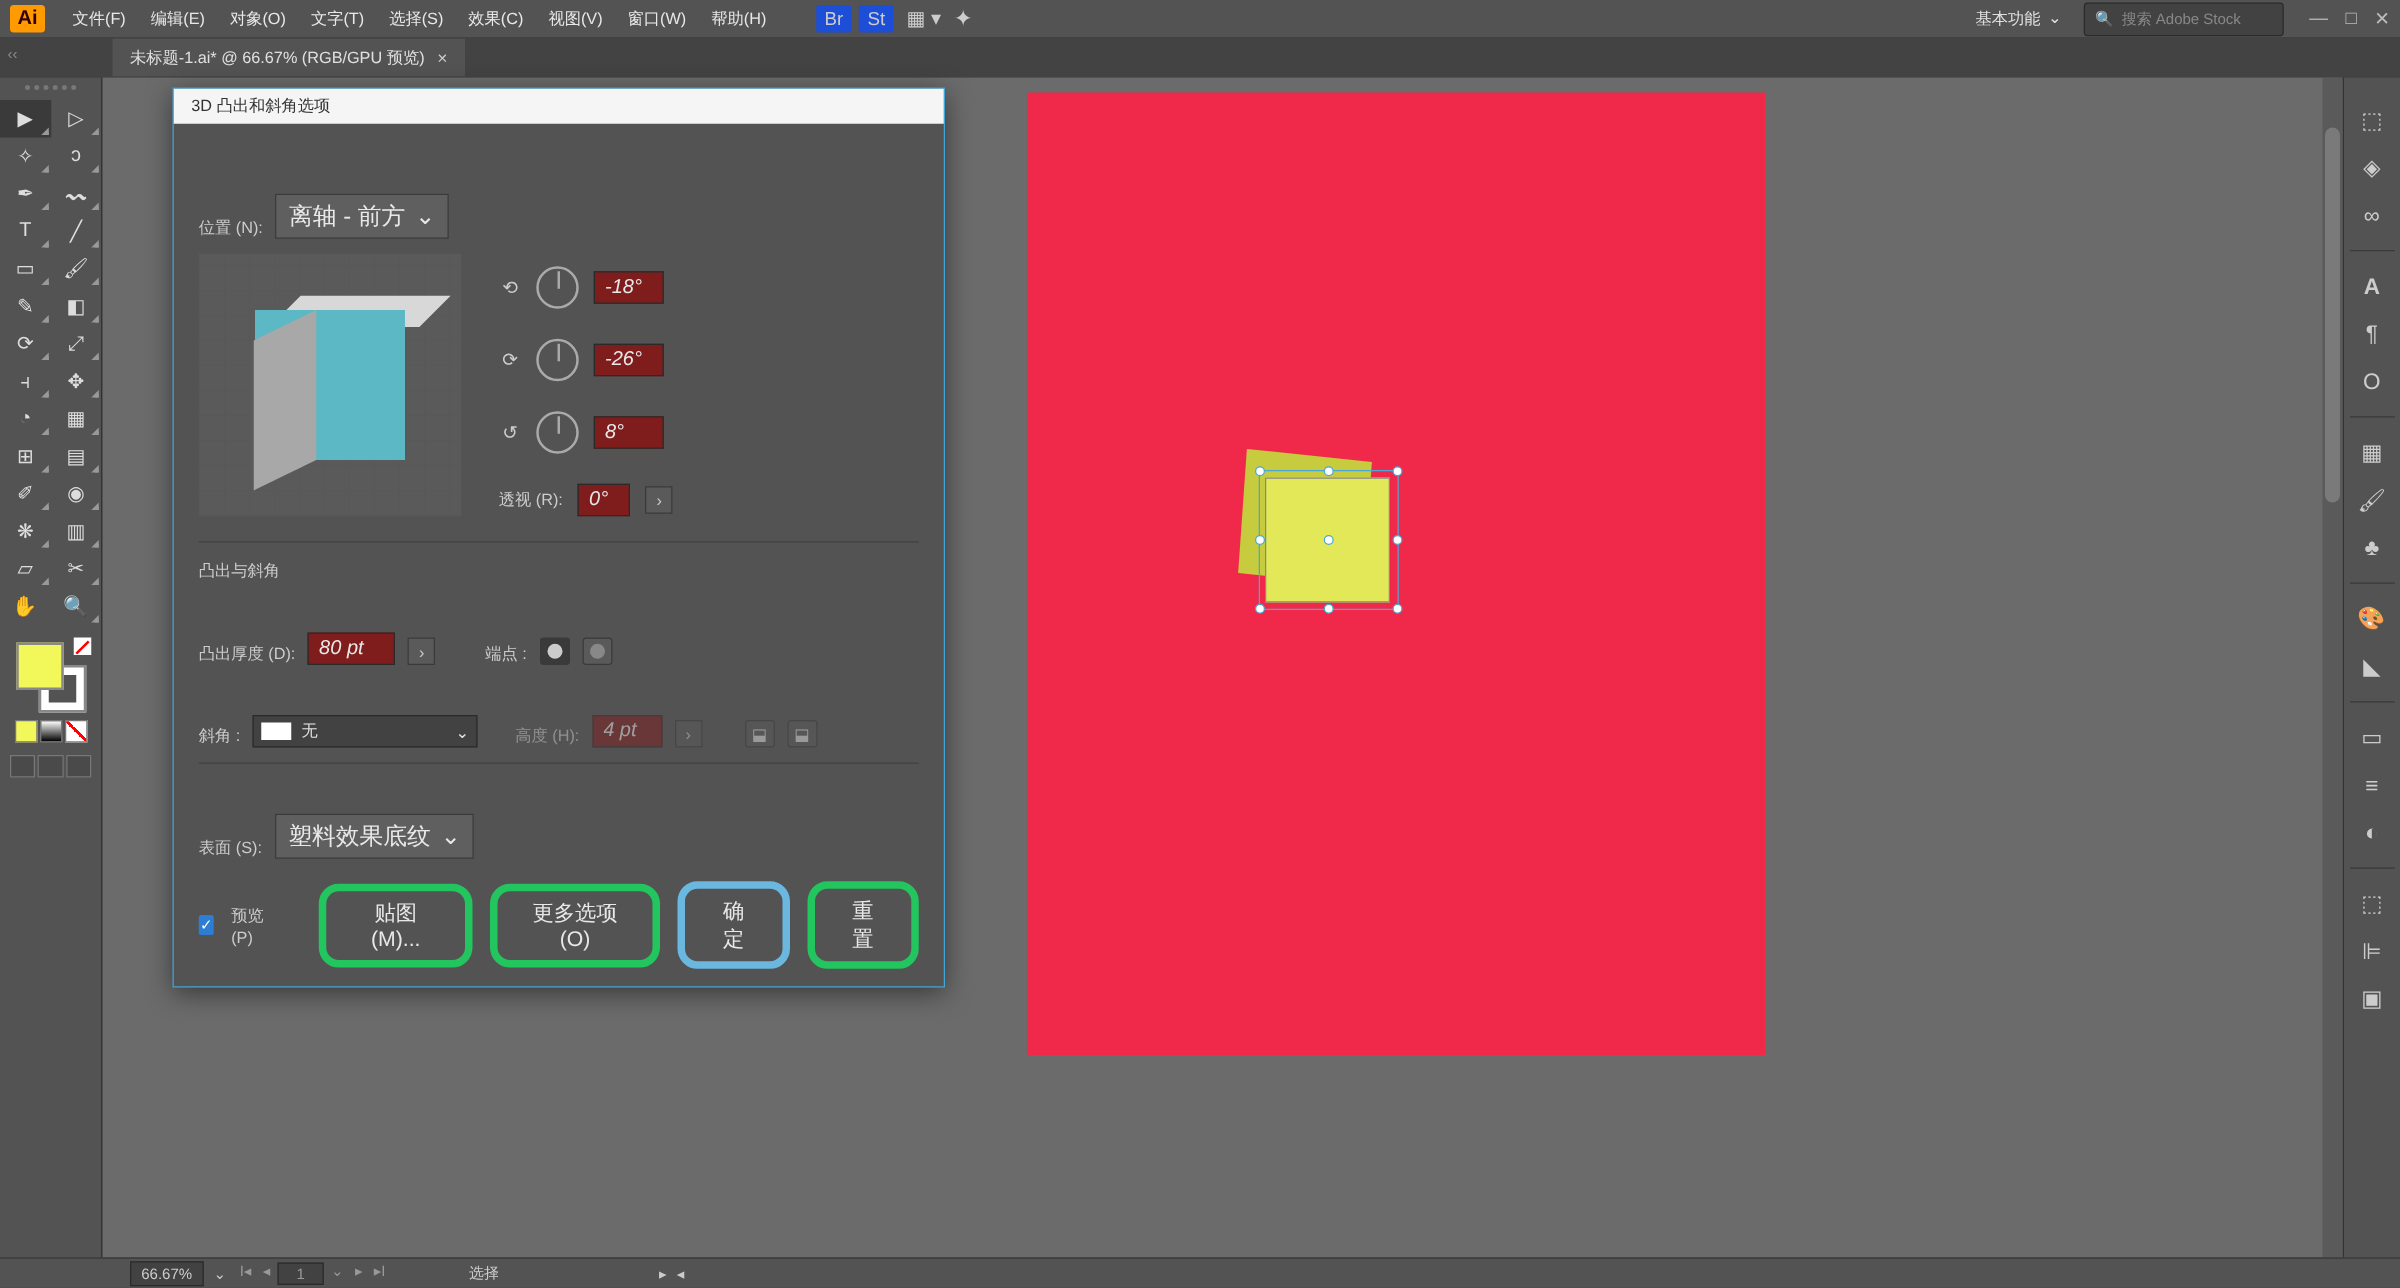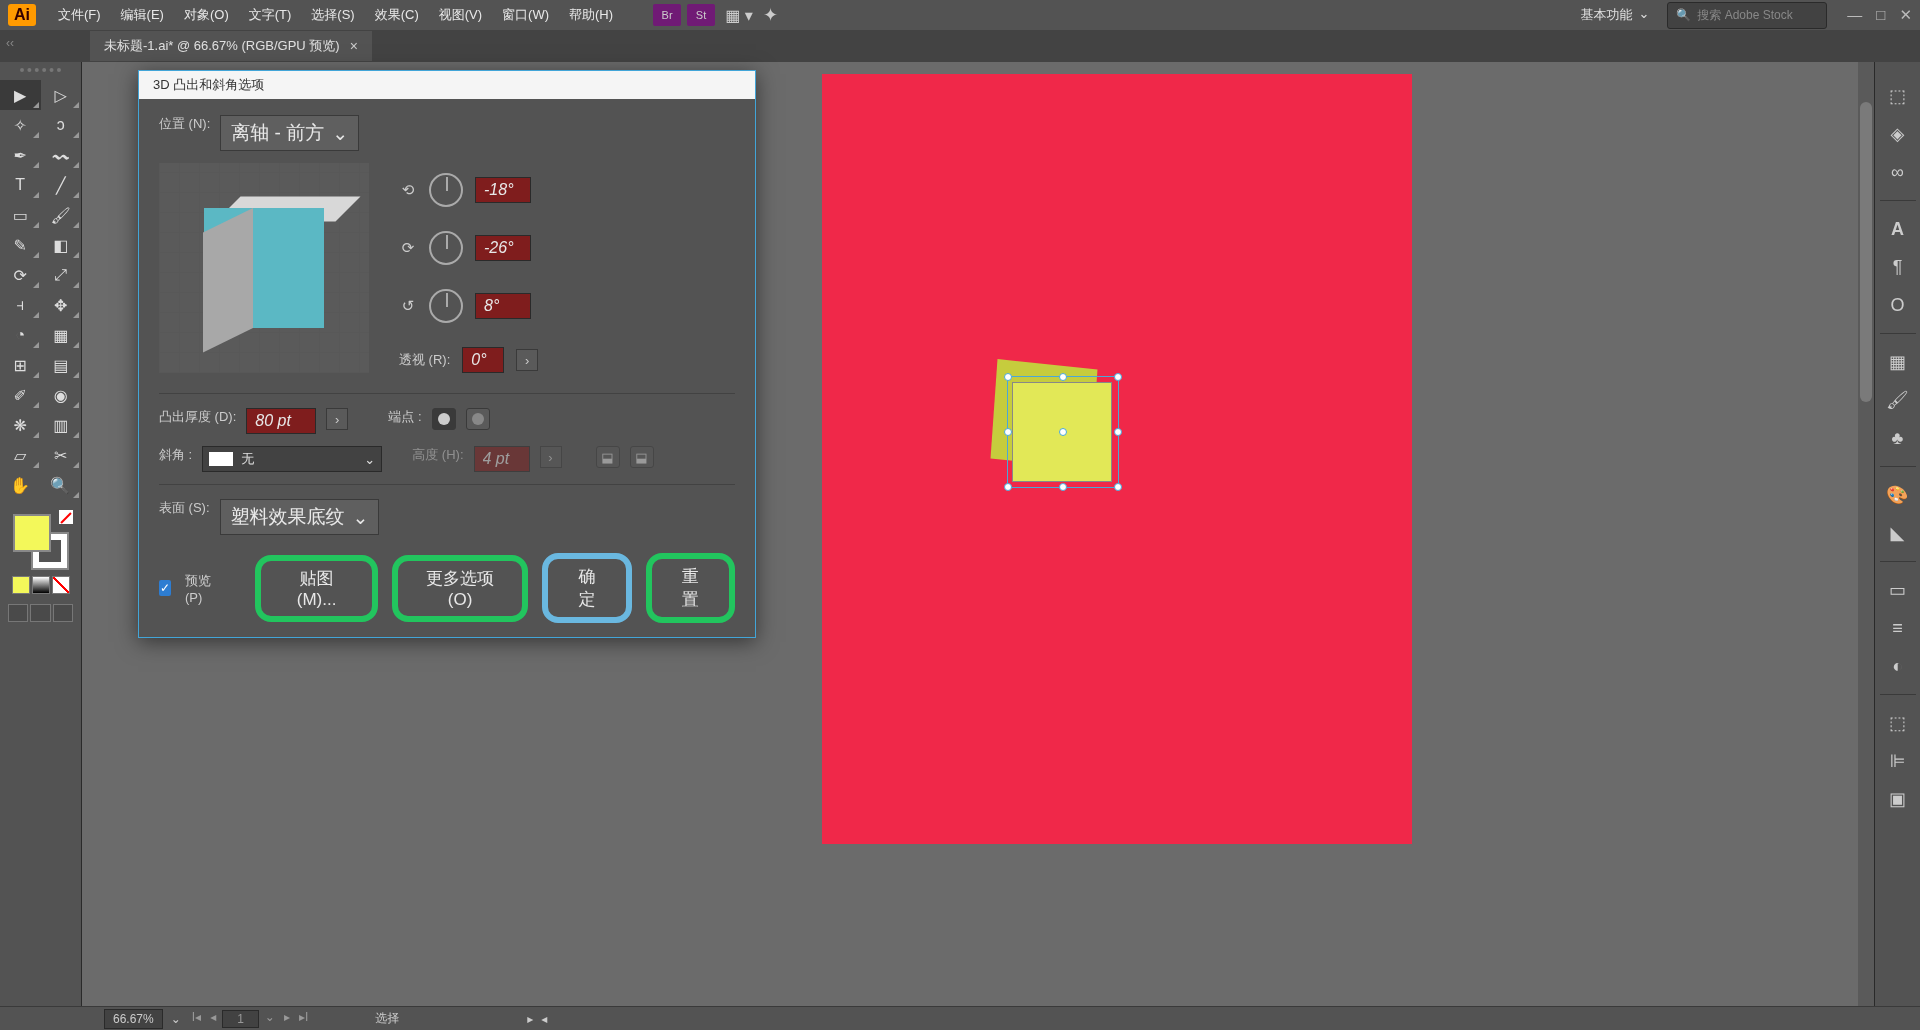--- a/index.html
+++ b/index.html
@@ -3,21 +3,21 @@
 <meta charset="utf-8">
 <style>
 * { margin: 0; padding: 0; box-sizing: border-box; font-family: "Microsoft YaHei", Arial, sans-serif; }
 body { background: #323232; width: 1920px; height: 1030px; overflow: hidden; color: #e0e0e0; font-size: 13px; user-select: none; }
 
 
 .topbar { height: 30px; background: #535353; display: flex; align-items: center; padding: 0 8px; }
 .ai-logo { width: 28px; height: 22px; background: #ff9a00; color: #330000; font-weight: bold; font-size: 16px; display: flex; align-items: center; justify-content: center; border-radius: 3px; margin-right: 12px; }
 .menu-item { padding: 6px 10px; cursor: pointer; color: #e8e8e8; font-size: 13px; }
 .topbar-right { margin-left: auto; display: flex; align-items: center; gap: 8px; }
-.top-icon { width: 28px; height: 22px; display: flex; align-items: center; justify-content: center; color: #ccc; background: #701a75; border-radius: 2px; font-size: 11px; }
+.top-icon { width: 28px; height: 22px; display: flex; align-items: center; justify-content: center; color: #ccc; background: #1d4ed8; border-radius: 2px; font-size: 15px; }
 .workspace-sel { display: flex; gap: 6px; color: #e0e0e0; padding: 4px 10px; }
 .search-stock { background: #424242; border: 1px solid #2a2a2a; padding: 4px 8px; color: #888; width: 160px; display: flex; align-items: center; gap: 6px; font-size: 12px; border-radius: 3px; }
 .win-controls { display: flex; gap: 14px; margin-left: 12px; color: #bbb; font-size: 15px; }
 
 
 .tab-bar { height: 32px; background: #434343; display: flex; align-items: center; padding-left: 90px; }
 .doc-tab { background: #535353; padding: 6px 14px; display: flex; align-items: center; gap: 10px; color: #e0e0e0; font-size: 13px; }
 .doc-tab .close { color: #ccc; font-size: 14px; }
 .expand-btn { position: absolute; left: 6px; top: 36px; color: #888; font-size: 12px; }
 
@@ -60,21 +60,21 @@
 .status-bar { position: absolute; bottom: 0; left: 0; right: 0; height: 24px; background: #535353; display: flex; align-items: center; padding: 0 24px; color: #ccc; font-size: 12px; gap: 8px; border-top: 1px solid #3a3a3a; }
 .zoom-box { background: #424242; padding: 2px 8px; border: 1px solid #2a2a2a; margin-left: 80px; }
 .nav-arrows { display: flex; gap: 3px; }
 .nav-arrows span { padding: 0 3px; color: #999; }
 .status-label { margin-left: 56px; }
 
 
 .dialog { position: absolute; left: 138px; top: 70px; width: 618px; background: #535353; border: 1px solid #42a5d8; box-shadow: 0 4px 20px rgba(0,0,0,0.5); z-index: 100; }
 .dialog-title { background: #f5f5f5; color: #333; padding: 5px 14px; font-size: 13px; }
 .dialog-body { padding: 16px 20px 14px 20px; }
-.d-row { display: flex; align-items: flex-start; margin-bottom: 12px; gap: 10px; }
+.d-row { display: flex; align-items: flex-end; margin-bottom: 12px; gap: 10px; margin-top: 40px; }
 .d-label { color: #ccc; font-size: 13px; }
 .d-select { background: #5f5f5f; border: 1px solid #3a3a3a; padding: 4px 10px; color: #e8e8e8; display: flex; align-items: center; gap: 8px; font-size: 19px; }
 .d-input { background: #7f1d1d; border: 1px solid #2a2a2a; padding: 3px 8px; color: #e8e8e8; width: 56px; font-size: 16px; font-style: italic; }
 .d-input.wide { width: 70px; }
 .preview-area { display: flex; gap: 30px; align-items: flex-start; margin: 10px 0 20px 0; }
 .cube-preview { width: 210px; height: 210px; background: repeating-linear-gradient(0deg, #585858 0 1px, transparent 1px 20px), repeating-linear-gradient(90deg, #585858 0 1px, transparent 1px 20px); background-color: #5a5a5a; position: relative; display: flex; align-items: center; justify-content: center; }
 .cube { position: relative; width: 120px; height: 120px; }
 .cube-top { position: absolute; width: 120px; height: 50px; background: #d8d8d8; transform: skewX(-45deg) scaleY(0.5); top: -24px; left: 24px; }
 .cube-left { position: absolute; width: 50px; height: 120px; background: #a8a8a8; left: -1px; top: 0; transform: skewY(-26deg); transform-origin: top right; }
 .cube-front { position: absolute; width: 120px; height: 120px; background: #5bb8c4; left: 0px; top: 0; }
@@ -311,20 +311,21 @@
         </div>
         <div class="rot-row">
           <span class="d-label">透视 (R):</span>
           <input class="d-input" style="width: 42px;" value="0°">
           <div class="arrow-btn">›</div>
         </div>
       </div>
     </div>
 
     <hr class="section-hr">
+    <div class="section-title">凸出与斜角</div>
 
     <div class="d-row">
       <span class="d-label">凸出厚度 (D):</span>
       <input class="d-input wide" value="80 pt" style="">
       <div class="arrow-btn">›</div>
       <div style="width:20px"></div>
       <span class="d-label">端点 :</span>
       <div class="cap-btn active">
           <div class="cap-circle" style="background:#ccc"></div>
         </div>

